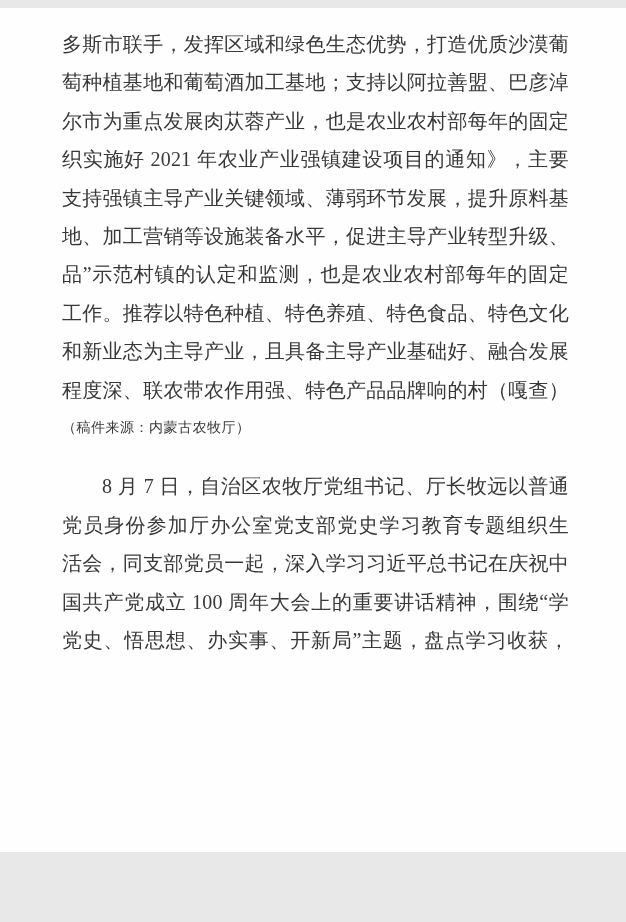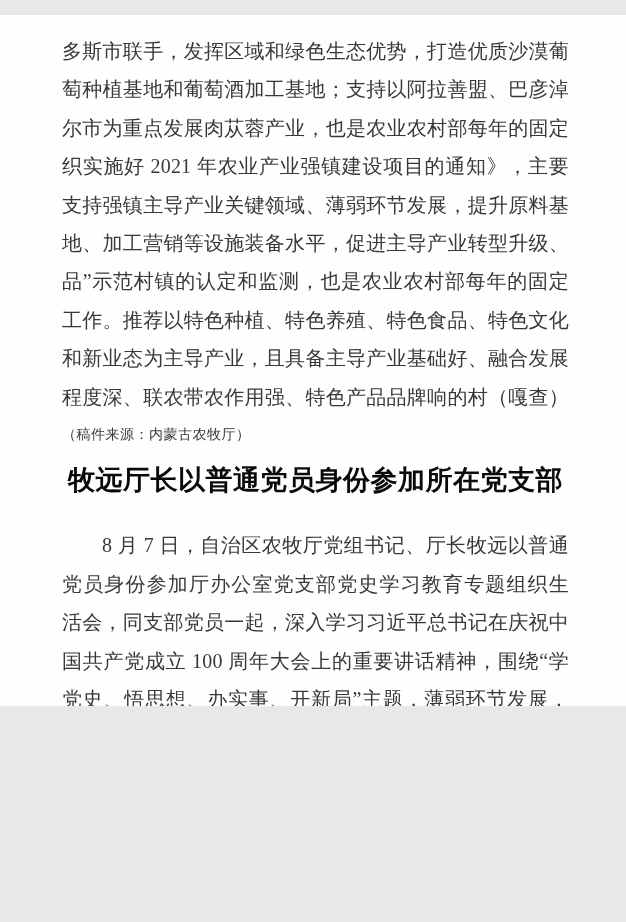--- a/index.html
+++ b/index.html
@@ -1,19 +1,19 @@
 <!DOCTYPE html>
 <html><head>
 <meta charset="utf-8">
 <style>
   html,body{margin:0;padding:0;background:#e8e8e8;}
   .page{
     position:relative;
-    width:626px;height:691px;
-    margin:15px auto;
+    width:626px;height:844px;
+    margin:8px auto;
     background:#fefefe;
     font-family:"Liberation Serif","DejaVu Serif",serif;
     overflow:hidden;
     box-sizing:border-box;
   }
   .text-col{
     position:absolute;
     left:62px;top:17px;width:507px;
   }
   .bline{
@@ -76,27 +76,26 @@
       <div class="bline">地、加工营销等设施装备水平，促进主导产业转型升级、</div>
       <div class="bline">品”示范村镇的认定和监测，也是农业农村部每年的固定</div>
       <div class="bline">工作。推荐以特色种植、特色养殖、特色食品、特色文化</div>
       <div class="bline">和新业态为主导产业，且具备主导产业基础好、融合发展</div>
       <div class="bline">程度深、联农带农作用强、特色产品品牌响的村（嘎查）</div>
     </div>
 
     <div class="source">（稿件来源：内蒙古农牧厅）</div>
 
     <div class="title">
-      <div>牧远厅长以普通党员身份参加所在党支部</div>
     </div>
 
     <div class="para2">
       <div class="bline indent">8 月 7 日，自治区农牧厅党组书记、厅长牧远以普通</div>
       <div class="bline">党员身份参加厅办公室党支部党史学习教育专题组织生</div>
       <div class="bline">活会，同支部党员一起，深入学习习近平总书记在庆祝中</div>
       <div class="bline">国共产党成立 100 周年大会上的重要讲话精神，围绕“学</div>
-      <div class="bline">党史、悟思想、办实事、开新局”主题，薄弱环节发展，</div>
+      <div class="bline">党史、悟思想、办实事、开新局”主题，盘点学习收获，</div>
     </div>
 
   </div>
 
   <div class="footer">- 3 -</div>
 </div>
 
 </body></html>

